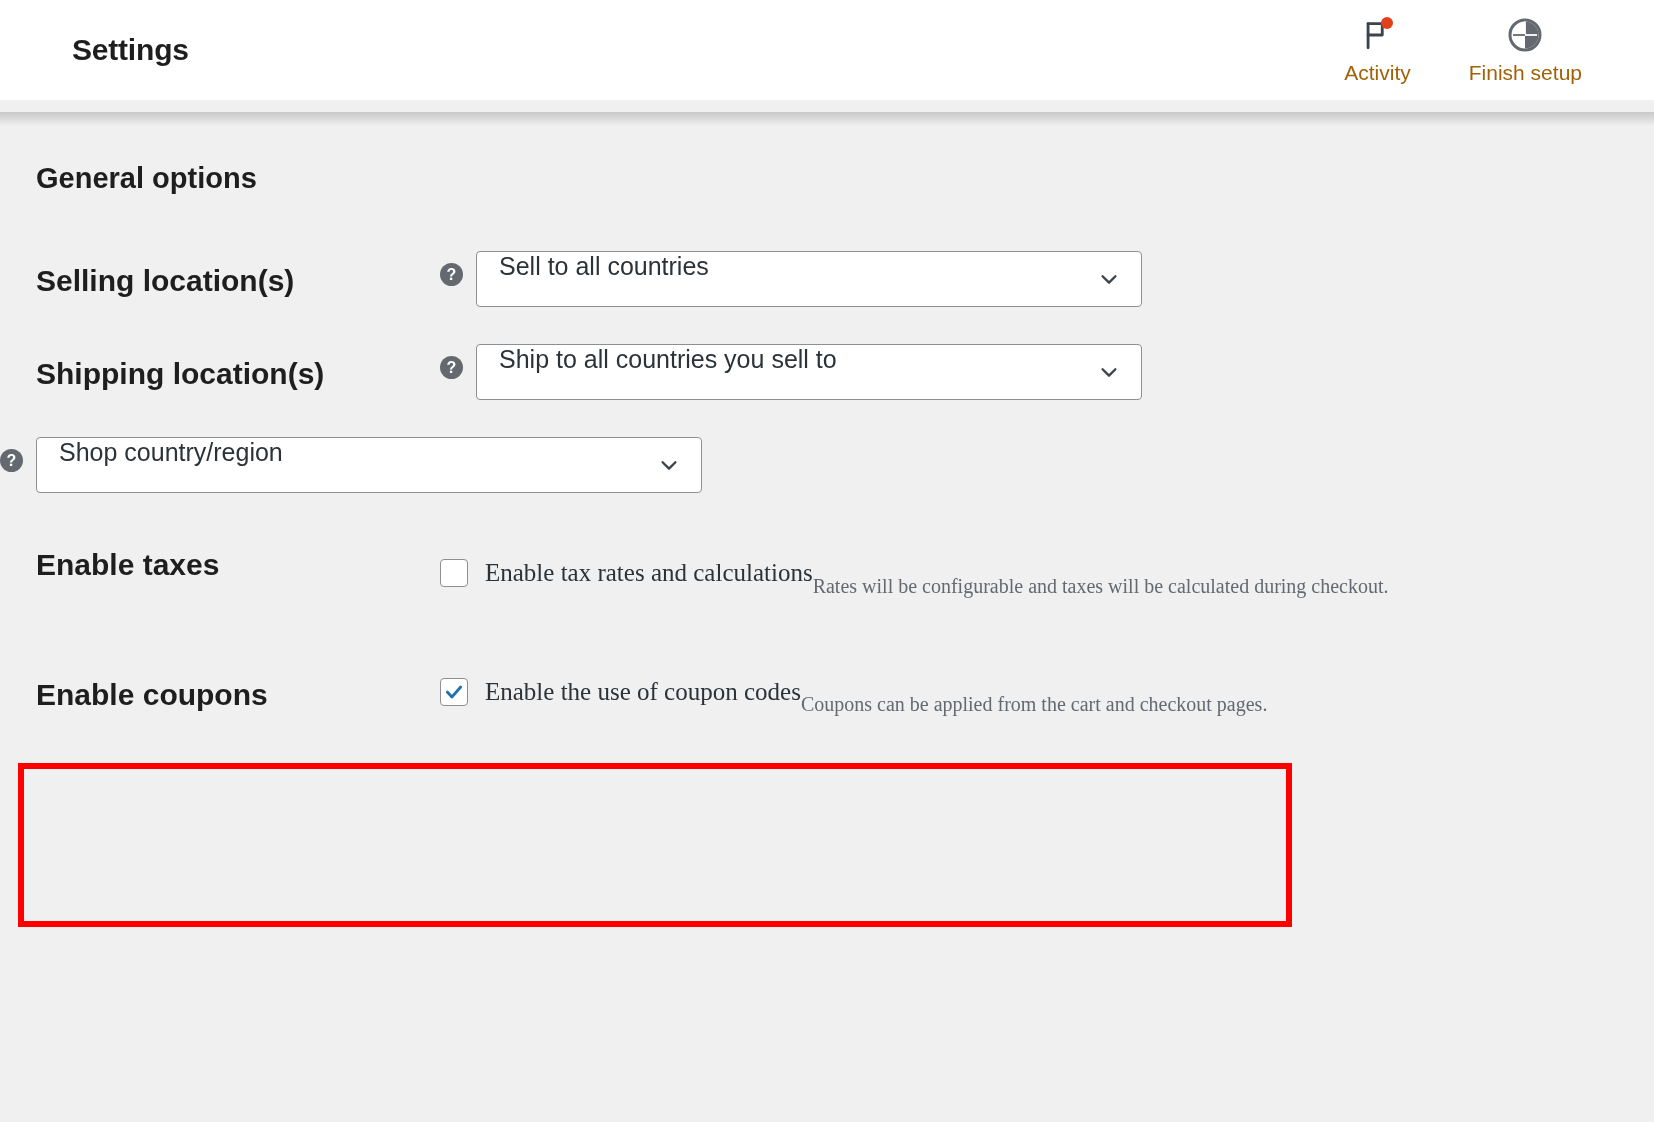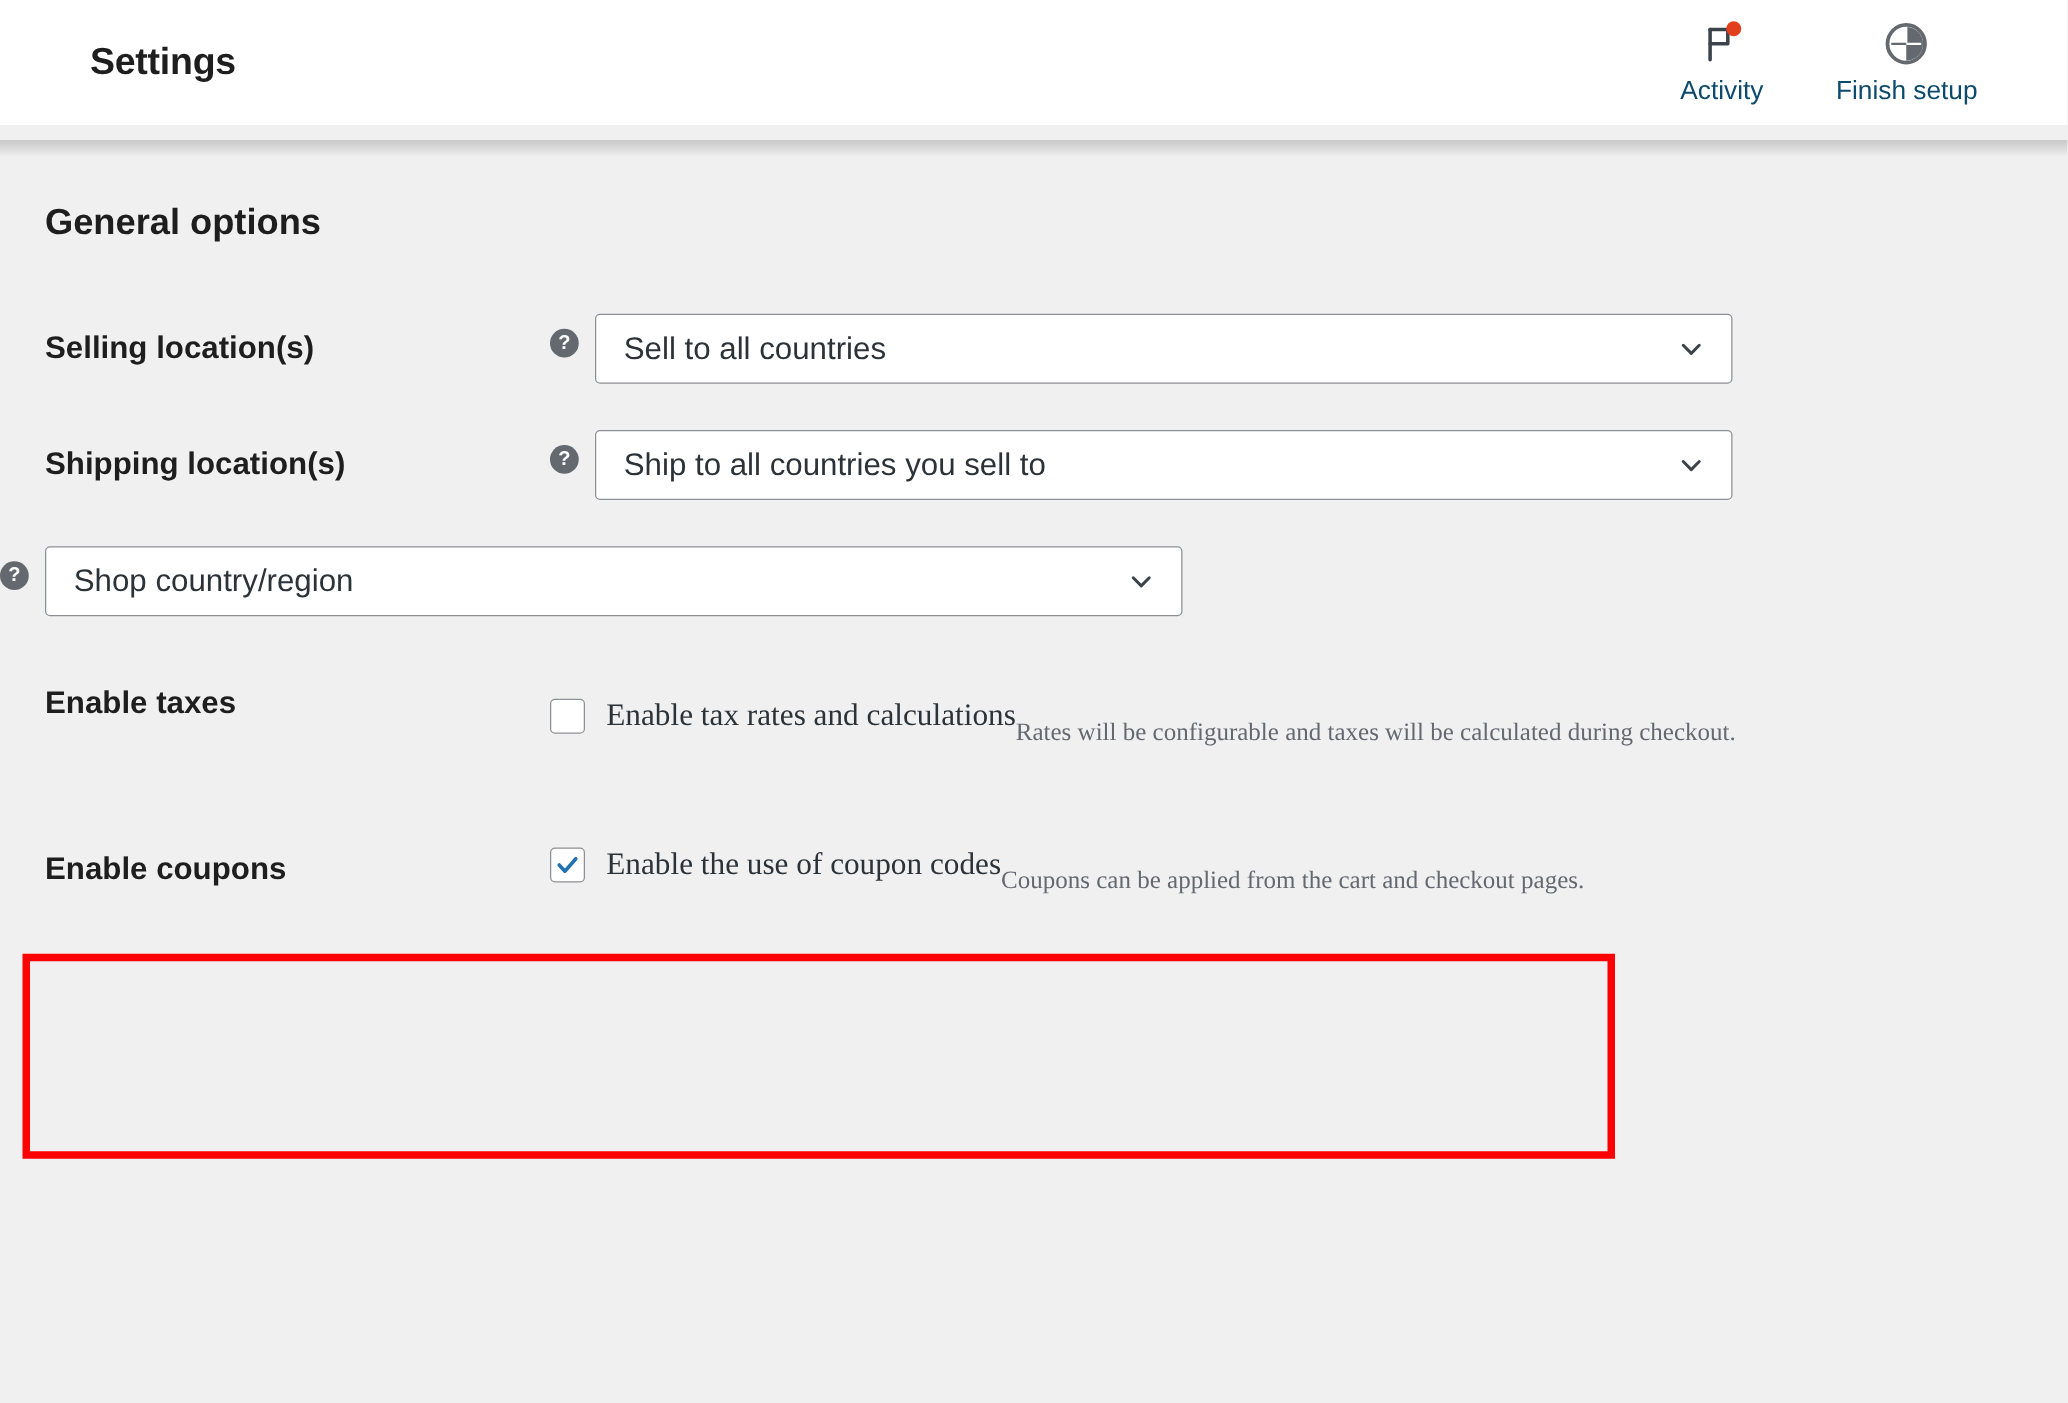--- a/index.html
+++ b/index.html
@@ -55,21 +55,21 @@
   .header-action .hicon {
     position: relative;
     width: 38px;
     height: 38px;
     display: flex;
     align-items: center;
     justify-content: center;
   }
   .header-action .hlabel {
     font-size: 21px;
-    color: #0c4a6e;
+    color: #a16207;
   }
   .notif-dot {
     position: absolute;
     top: 1px; right: 4px;
     width: 12px; height: 12px;
     border-radius: 50%;
     background: #e2401c;
   }
 
   
@@ -84,21 +84,21 @@
   }
 
   .form-row {
     display: flex;
     align-items: flex-start;
     margin-bottom: 0;
   }
   .row-label {
     width: 440px;
     padding-left: 36px;
-    font-size: 25px;
+    font-size: 30px;
     font-weight: bold;
     color: #1e1e1e;
     line-height: 1.2;
   }
   .row-field {
     flex: 1;
     display: flex;
     align-items: flex-start;
   }
 
@@ -118,27 +118,26 @@
     user-select: none;
   }
 
   
   .select-row { margin-bottom: 37px; }
   .select-row .row-label { padding-top: 12px; }
   .select-row .help-icon { margin-top: 12px; }
 
   .select-box {
     position: relative;
-    width: 910px;
+    width: 666px;
     height: 56px;
     background: #ffffff;
     border: 1px solid #8c8f94;
     border-radius: 4px;
     display: flex;
-    align-items: center;
     padding: 0 22px;
     cursor: pointer;
   }
   .select-value {
     font-size: 25px;
     color: #2c3338;
   }
   .chevron {
     position: absolute;
     right: 21px;

